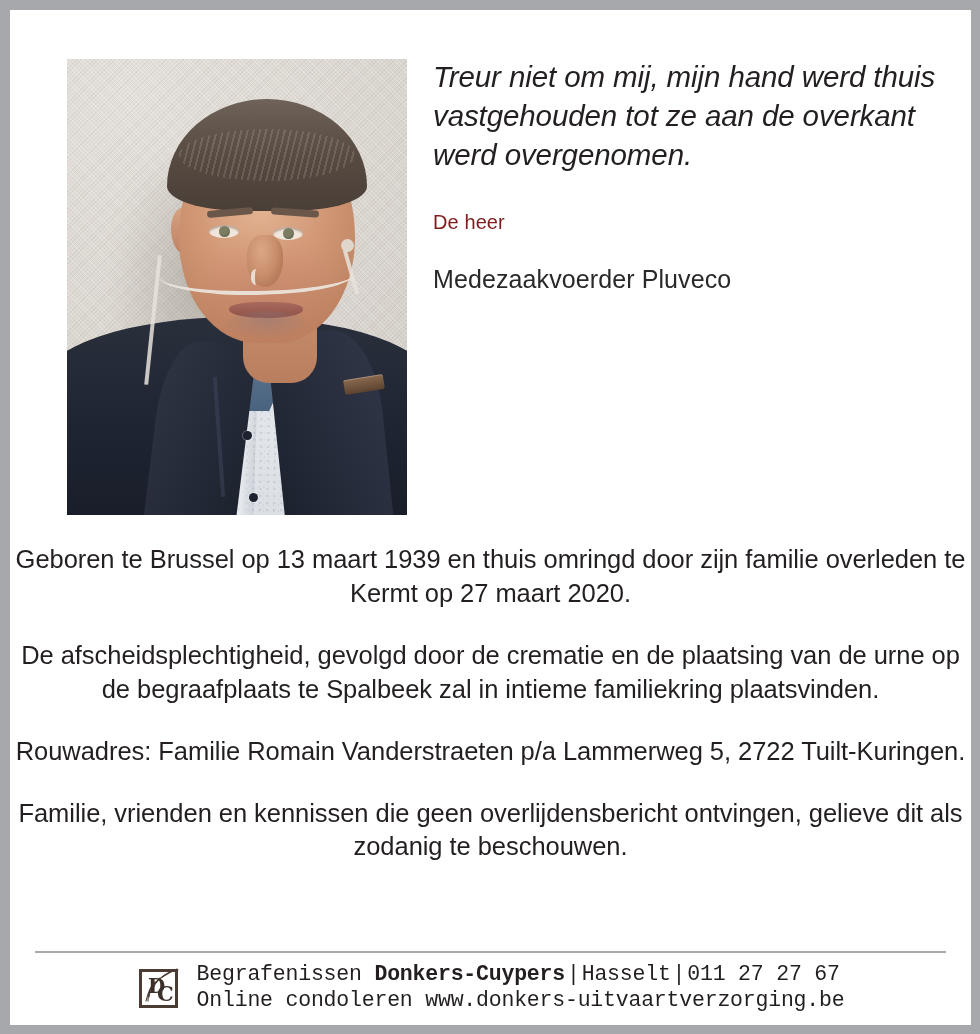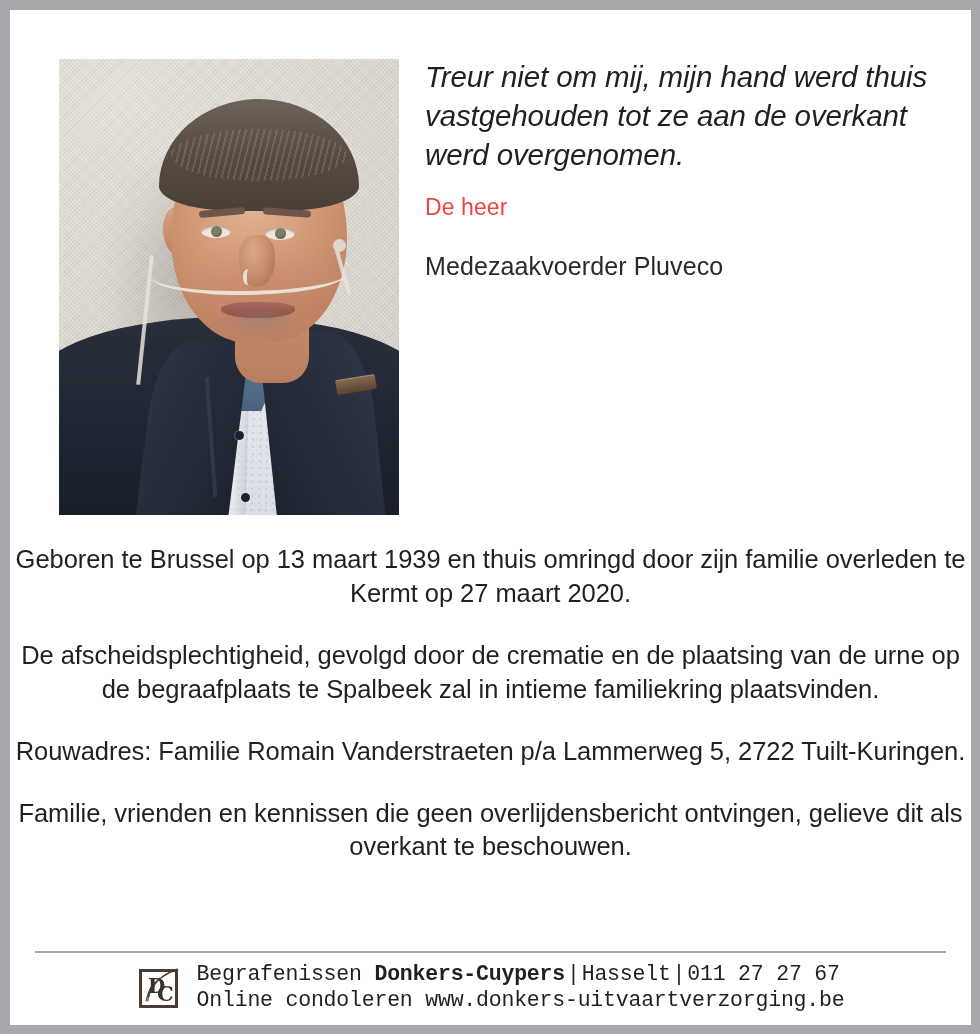--- a/index.html
+++ b/index.html
@@ -23,21 +23,21 @@
   #card {
     position: relative;
     width: 100%; height: 100%;
     background: #ffffff;
     overflow: hidden;
   }
 
   
   #top-area {
     position: absolute;
-    left: 0; top: 0; right: 0;
+    left: 8px; top: 0; right: 0;
     height: 505px;
   }
 
   
   #portrait {
     position: absolute;
     left: 49px; top: 49px;
     width: 340px; height: 456px;
     overflow: hidden;
     background: #ded9d3;
@@ -205,23 +205,23 @@
   }
   #poem {
     font-style: italic;
     font-size: 29.5px;
     line-height: 1.32;
     color: #231f20;
     letter-spacing: -.1px;
     margin-top: 48px;
   }
   #salutation {
-    font-size: 23px;
-    color: #ef4444;
-    margin-top: 19px;
+    font-size: 20px;
+    color: #7f1d1d;
+    margin-top: 36px;
     letter-spacing: .1px;
   }
   #name-block {
     margin-top: 30px;
     font-family: "Liberation Sans Narrow", "Liberation Sans", sans-serif;
     font-weight: bold;
     color: #231f20;
     line-height: .98;
     letter-spacing: -.5px;
   }
@@ -342,21 +342,21 @@
         <div id="poem">Treur niet om mij, mijn hand werd thuis vastgehouden tot ze aan de overkant werd overgenomen.</div>
         <div id="salutation">De heer</div>
         <div id="role">Medezaakvoerder Pluveco</div>
       </div>
     </div>
 
     <div id="body-text">
       <p>Geboren te Brussel op 13 maart 1939 en thuis omringd door zijn familie overleden te Kermt op 27 maart 2020.</p>
       <p>De afscheidsplechtigheid, gevolgd door de crematie en de plaatsing van de urne op de begraafplaats te Spalbeek zal in intieme familiekring plaatsvinden.</p>
       <p>Rouwadres: Familie Romain Vanderstraeten p/a Lammerweg 5, 2722 Tuilt-Kuringen.</p>
-      <p>Familie, vrienden en kennissen die geen overlijdensbericht ontvingen, gelieve dit als overkant te beschouwen.</p>
+      <p>Familie, vrienden en kennissen die geen overlijdensbericht ontvingen, gelieve dit als zodanig te beschouwen.</p>
     </div>
 
     <div id="footer-divider"></div>
 
     <div id="footer">
       <div id="dc-logo">
         <svg viewBox="0 0 46 48" width="46" height="48" aria-hidden="true">
           <rect x="3.5" y="7.5" width="36" height="36" fill="#ffffff" stroke="#4a3b33" stroke-width="3"></rect>
           <g fill="none" stroke="#4a3b33" stroke-width="1.1" stroke-linecap="round">
             <path d="M40 6 C34 9 27 12 20 18 C15 22 11 29 9 38"></path>

